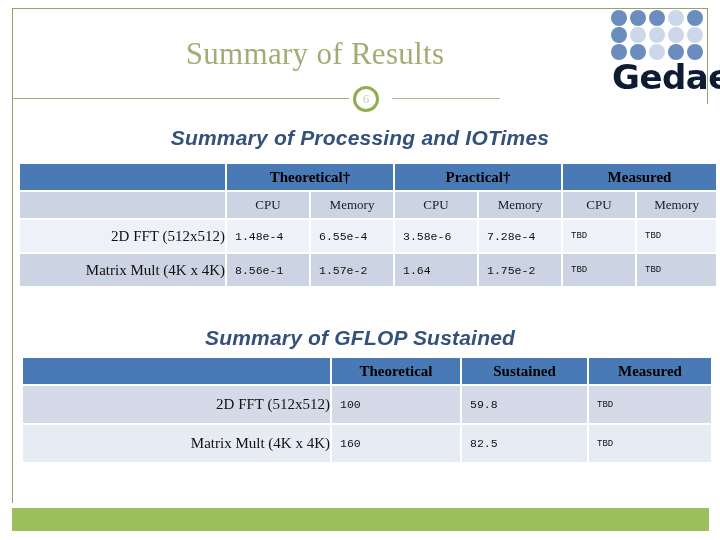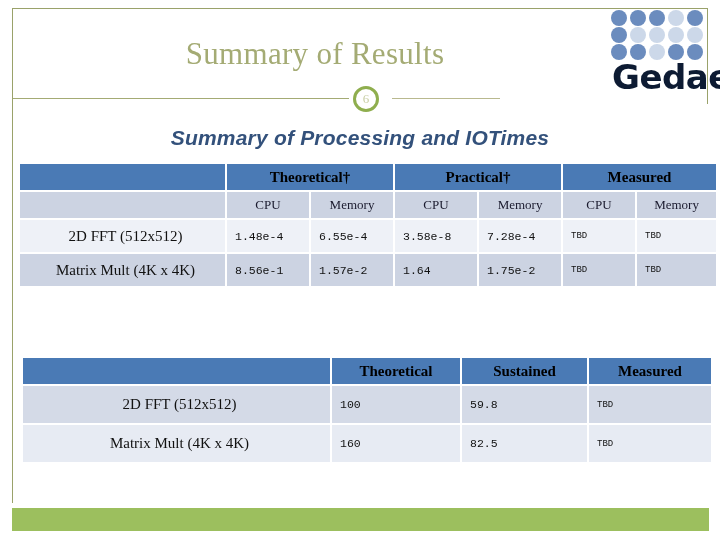--- a/index.html
+++ b/index.html
@@ -165,21 +165,21 @@
   }
   .th-sub-blank {
     background: #ccd3e2;
     height: 26px;
     padding: 0;
   }
   .rowlabel {
     font-family: "Liberation Serif", serif;
     font-size: 15px;
     color: #111111;
-    text-align: center;
+    text-align: right;
     padding: 0 0 0 6px;
     height: 30px;
   }
   .cell-num {
     font-family: "Liberation Mono", monospace;
     font-size: 11.5px;
     color: #111111;
     text-align: left;
     padding: 0 0 0 8px;
     height: 32px;
@@ -282,37 +282,38 @@
         <td class="th-sub">Memory</td>
         <td class="th-sub">CPU</td>
         <td class="th-sub">Memory</td>
         <td class="th-sub">CPU</td>
         <td class="th-sub">Memory</td>
       </tr>
       <tr>
         <td class="rowlabel band-light">2D FFT (512x512)</td>
         <td class="cell-num band-light">1.48e-4</td>
         <td class="cell-num band-light">6.55e-4</td>
-        <td class="cell-num band-light">3.58e-8</td>
+        <td class="cell-num band-light">3.58e-6</td>
         <td class="cell-num band-light">7.28e-4</td>
         <td class="cell-tbd band-light">TBD</td>
         <td class="cell-tbd band-light">TBD</td>
       </tr>
       <tr>
         <td class="rowlabel band-dark">Matrix Mult (4K x 4K)</td>
         <td class="cell-num band-dark">8.56e-1</td>
         <td class="cell-num band-dark">1.57e-2</td>
         <td class="cell-num band-dark">1.64</td>
         <td class="cell-num band-dark">1.75e-2</td>
         <td class="cell-tbd band-dark">TBD</td>
         <td class="cell-tbd band-dark">TBD</td>
       </tr>
     </tbody>
   </table>
 
+  <div class="section-heading" id="heading-gflop">Summary of GFLOP Sustained</div>
 
   <table class="tbl" id="tbl-gflop">
     <colgroup>
       <col style="width:307px">
         <col style="width:128px">
         <col style="width:125px">
         <col style="width:122px">
     </colgroup>
     <tbody>
       <tr>

